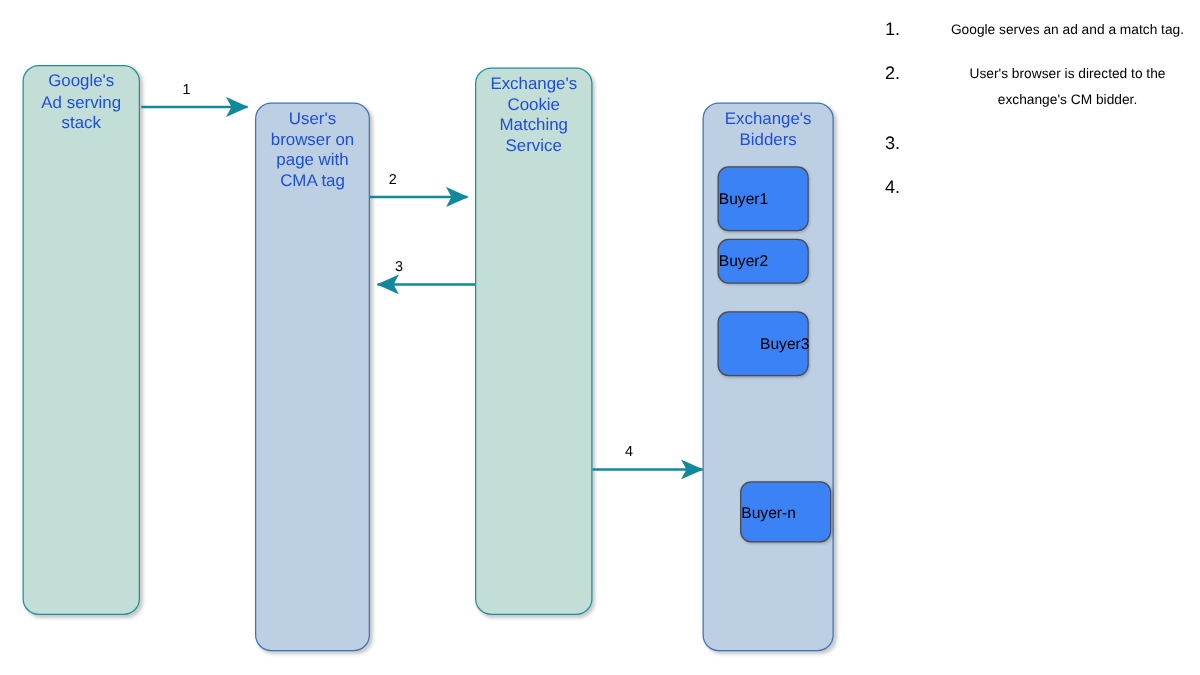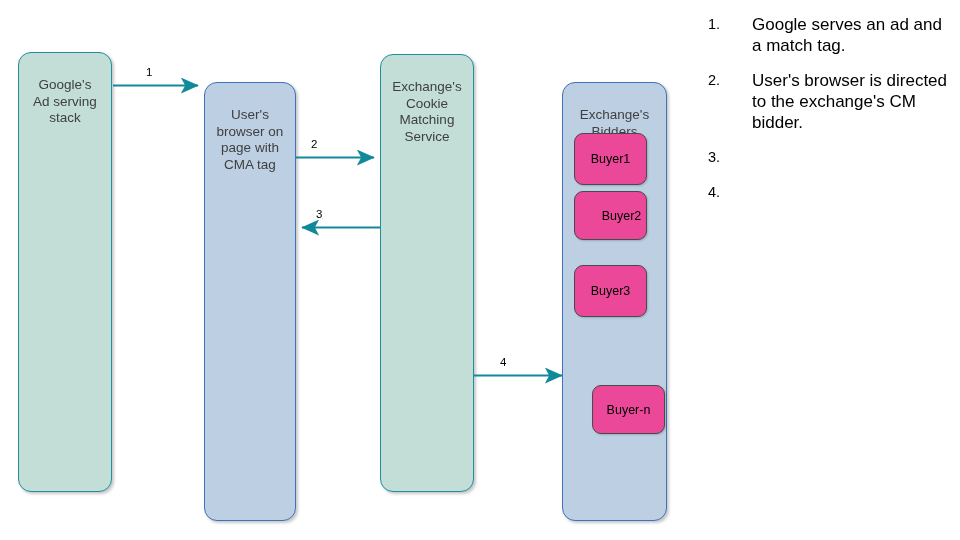--- a/index.html
+++ b/index.html
@@ -23,52 +23,52 @@
     width: 960px;
     height: 540px;
   }
 
   
   .col-box {
     position: absolute;
     box-sizing: border-box;
     border-radius: 13px;
     text-align: center;
-    padding-top: 24px;
+    padding-top: 4px;
     font-size: 13.5px;
     line-height: 16.5px;
-    color: #404040;
+    color: #1d4ed8;
     box-shadow: 2px 2px 3px rgba(0,0,0,0.22);
   }
   .col-box.green {
     background: #c3ded6;
     border: 1.4px solid #1f8f9e;
   }
   .col-box.blue {
     background: #bdcfe2;
     border: 1.4px solid #3f72b8;
     margin-top: 29px;
   }
   .col-box .title {
     display: block;
     white-space: pre-line;
   }
 
   
   .buyer-box {
     position: absolute;
     box-sizing: border-box;
-    background: #ec4899;
+    background: #3b82f6;
     border: 1.1px solid #4a4a4a;
     border-radius: 9px;
     font-size: 12.5px;
     line-height: 14px;
     display: flex;
     align-items: center;
-    justify-content: center;
+    justify-content: flex-start;
     color: #000;
     box-shadow: 1px 1px 2px rgba(0,0,0,0.18);
   }
 
   
   #arrows {
     position: absolute;
     left: 0; top: 0;
     width: 960px; height: 540px;
     pointer-events: none;
@@ -95,23 +95,24 @@
   }
   .step-num {
     width: 44px;
     flex: 0 0 44px;
     font-size: 14.5px;
     line-height: 21px;
     color: #000;
   }
   .step-text {
     flex: 1 1 auto;
-    font-size: 17px;
+    font-size: 11px;
     line-height: 21px;
     color: #000;
+    text-align: center;
   }
 </style>
 </head>
 <body>
 
 <div id="canvas">
 
   <div class="col-box green" style="left:18px; top:52px; width:94px; height:440px;">
     <span class="title">Google's
 Ad serving
@@ -133,24 +134,24 @@
   </div>
 
   <div class="col-box blue" style="left:562px; top:53px; width:105px; height:439px;">
     <span class="title">Exchange's
 Bidders</span>
   </div>
 
   <div class="buyer-box" style="left:574px; top:133px; width:73px; height:52px;">
     <span>Buyer1</span>
   </div>
-  <div class="buyer-box" style="left:574px; top:191px; width:73px; height:49px;padding-left:22px;">
+  <div class="buyer-box" style="left:574px; top:191px; width:73px; height:36px;">
     <span>Buyer2</span>
   </div>
-  <div class="buyer-box" style="left:574px; top:265px; width:73px; height:52px;">
+  <div class="buyer-box" style="left:574px; top:249px; width:73px; height:52px;padding-left:33px;">
     <span>Buyer3</span>
   </div>
   <div class="buyer-box" style="left:592px; top:385px; width:73px; height:49px;">
     <span>Buyer-n</span>
   </div>
 
   <svg id="arrows" viewBox="0 0 960 540">
     <defs>
       <marker id="ah-right" markerWidth="9" markerHeight="8" refX="8.6" refY="4" orient="auto" markerUnits="strokeWidth">
         <path d="M0,0 L9,4 L0,8 L2.2,4 Z" fill="#11899b"></path>

